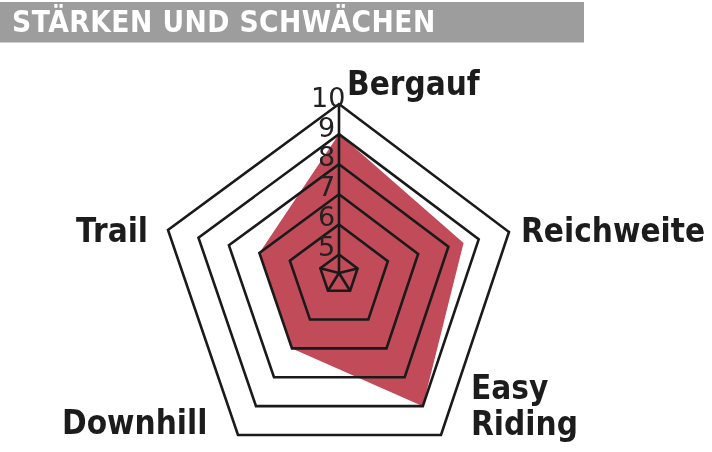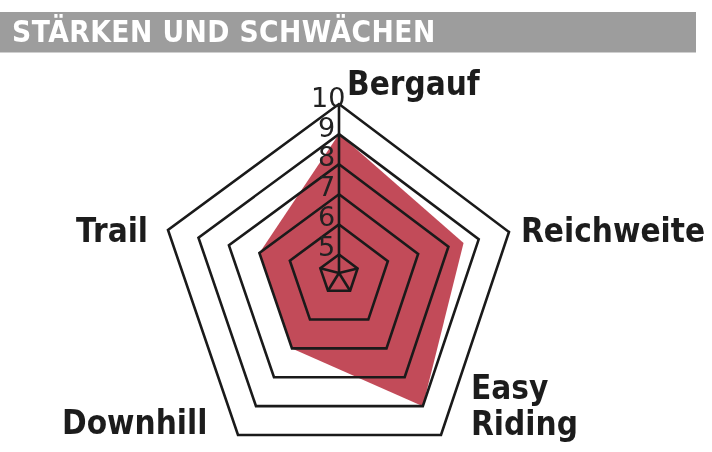--- a/index.html
+++ b/index.html
@@ -1,18 +1,18 @@
 <!DOCTYPE html>
 <html><head>
   <meta charset="utf-8">
   <style>
     html, body { margin: 0; padding: 0; background: #ffffff; }
     body { width: 712px; height: 452px; position: relative; overflow: hidden; font-family: "DejaVu Sans", sans-serif; }
     .header {
-      position: absolute; left: 0; top: 10px; width: 696px; height: 42px;
+      position: absolute; left: 0; top: 0; width: 584px; height: 42px;
       background: #9d9d9d; border-bottom: 1px solid #cfcfcf;
     }
     .header-title {
       position: absolute; left: 12px; top: 3px;
       font-family: "DejaVu Sans", sans-serif; font-weight: bold;
       font-size: 31px; letter-spacing: 0.5px; color: #ffffff; line-height: 36px;
       transform: scaleX(0.86); transform-origin: left center; white-space: nowrap;
     }
     .topline { position:absolute; left:0; top:0; width:712px; height:2px; background:#ffffff; }
     svg.radar { position: absolute; left: 0; top: 0; }

